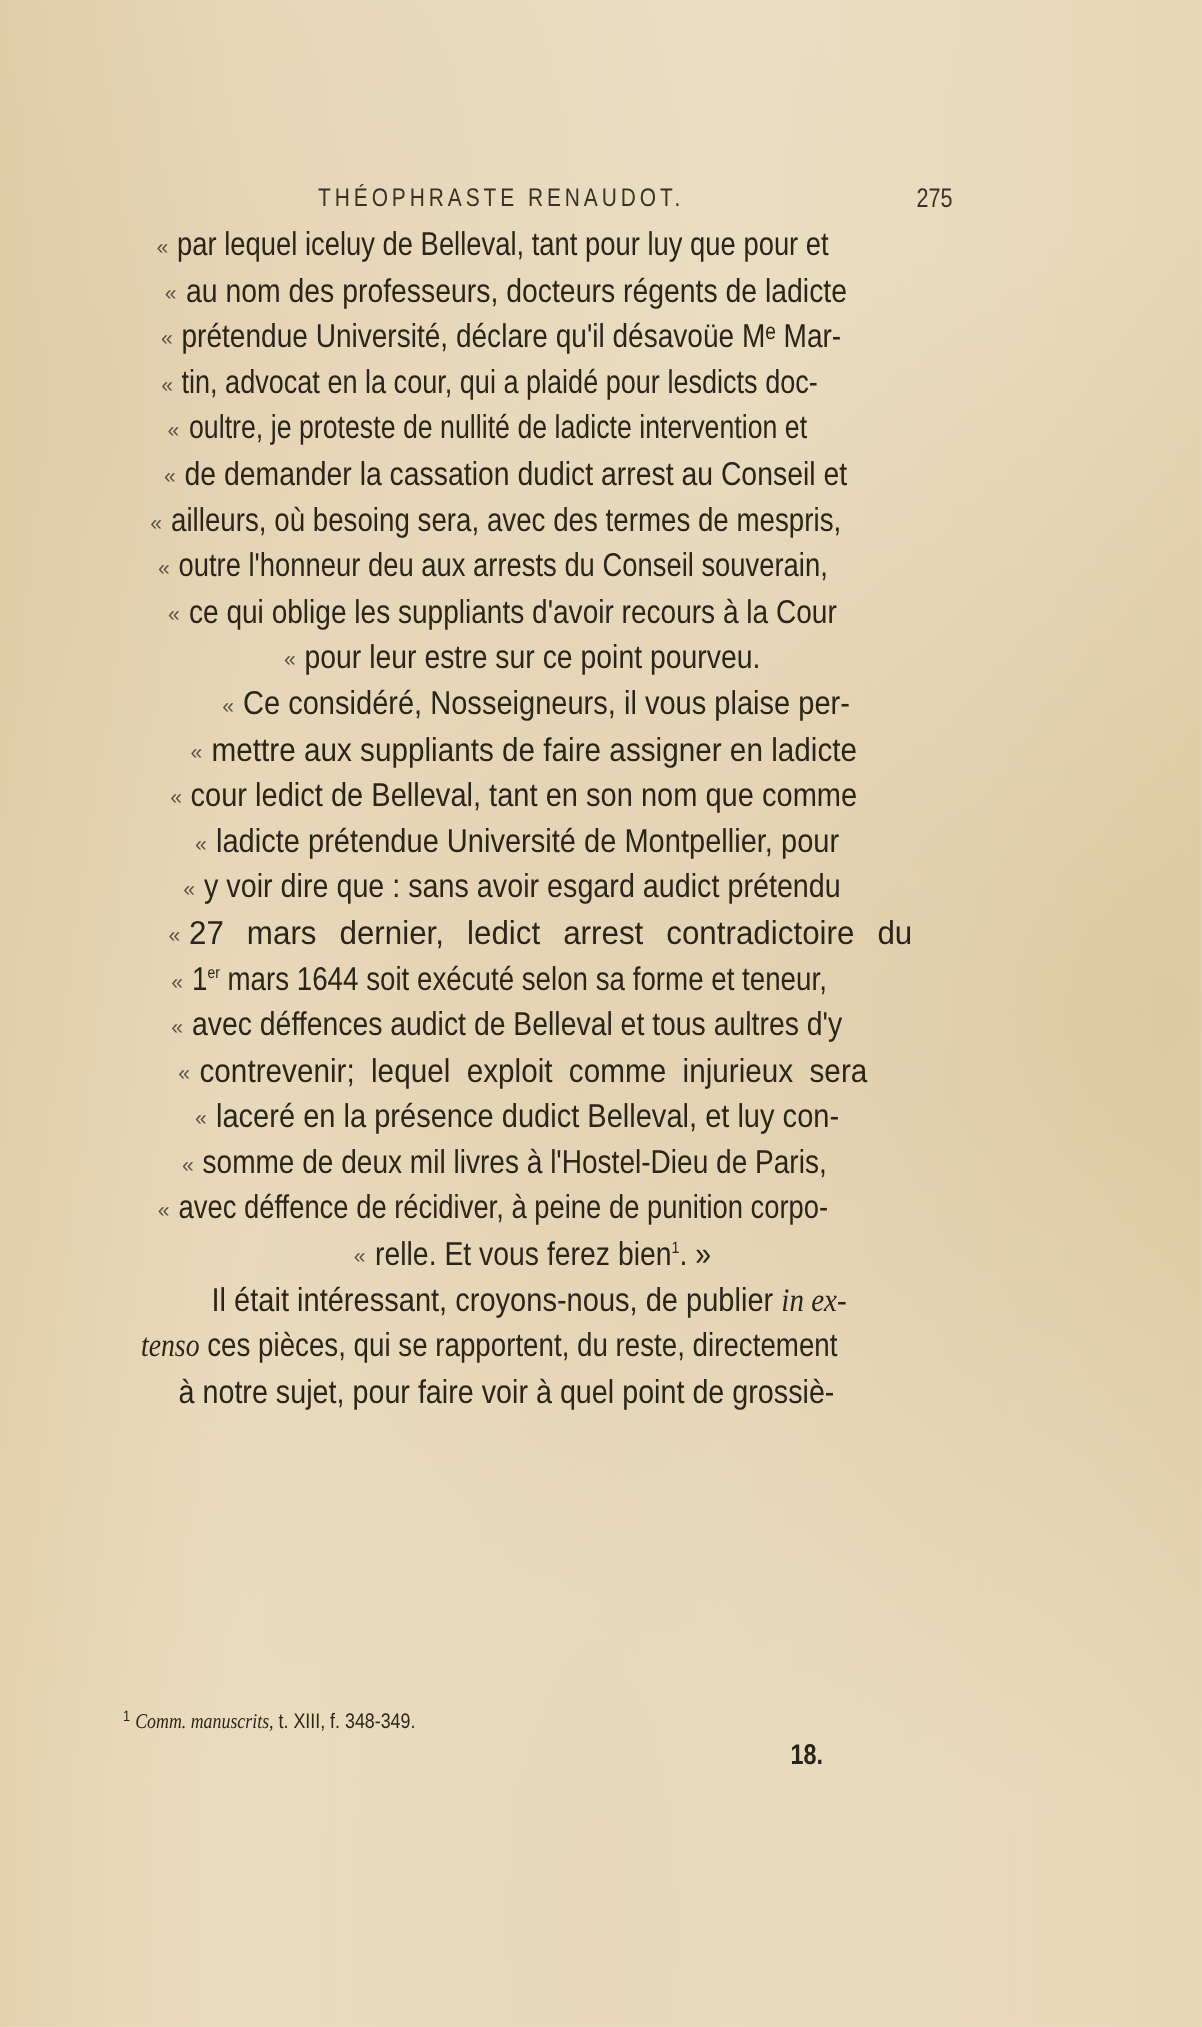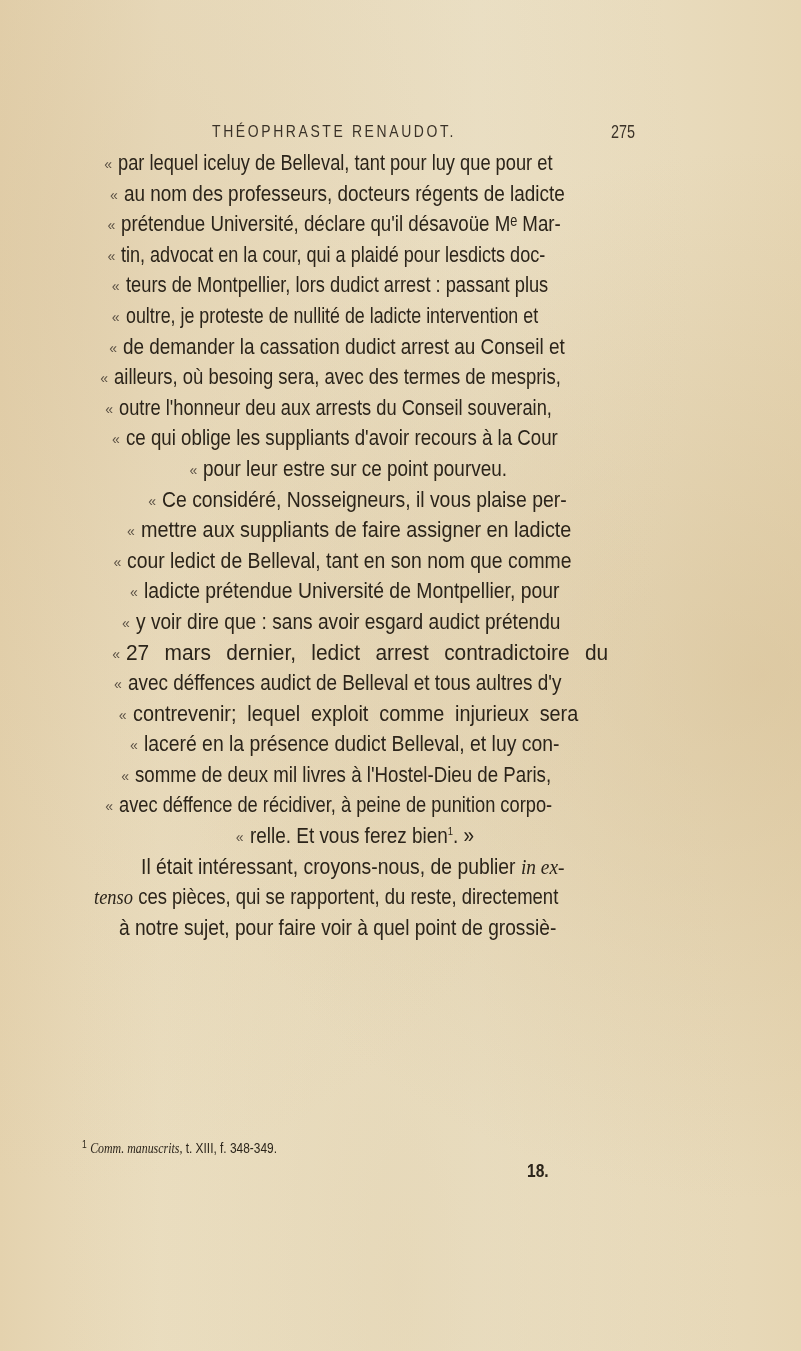--- a/index.html
+++ b/index.html
@@ -130,33 +130,33 @@
   <div class="running-head">
     <span class="running-title">THÉOPHRASTE RENAUDOT.</span>
     <span class="page-number">275</span>
   </div>
 
   <div class="body-text">
     <div class="line"><span class="q">«</span><span class="t" style="transform:scaleX(0.83)">par lequel iceluy de Belleval, tant pour luy que pour et</span></div>
     <div class="line"><span class="q">«</span><span class="t" style="transform:scaleX(0.86)">au nom des professeurs, docteurs régents de ladicte</span></div>
     <div class="line"><span class="q">«</span><span class="t" style="transform:scaleX(0.85)">prétendue Université, déclare qu'il désavoüe Mᵉ Mar-</span></div>
     <div class="line"><span class="q">«</span><span class="t" style="transform:scaleX(0.82)">tin, advocat en la cour, qui a plaidé pour lesdicts doc-</span></div>
-    <div class="line"><span class="q">«</span><span class="t" style="transform:scaleX(0.83)">teurs de Montpellier, lors dudict arrest : passant plus</span></div>
     <div class="line"><span class="q">«</span><span class="t" style="transform:scaleX(0.81)">oultre, je proteste de nullité de ladicte intervention et</span></div>
     <div class="line"><span class="q">«</span><span class="t" style="transform:scaleX(0.86)">de demander la cassation dudict arrest au Conseil et</span></div>
     <div class="line"><span class="q">«</span><span class="t" style="transform:scaleX(0.84)">ailleurs, où besoing sera, avec des termes de mespris,</span></div>
     <div class="line"><span class="q">«</span><span class="t" style="transform:scaleX(0.83)">outre l'honneur deu aux arrests du Conseil souverain,</span></div>
     <div class="line"><span class="q">«</span><span class="t" style="transform:scaleX(0.85)">ce qui oblige les suppliants d'avoir recours à la Cour</span></div>
     <div class="line"><span class="q">«</span><span class="t" style="transform:scaleX(0.86)">pour leur estre sur ce point pourveu.</span></div>
     <div class="line para-indent"><span class="q">«</span><span class="t" style="transform:scaleX(0.88)">Ce considéré, Nosseigneurs, il vous plaise per-</span></div>
     <div class="line"><span class="q">«</span><span class="t" style="transform:scaleX(0.9)">mettre aux suppliants de faire assigner en ladicte</span></div>
     <div class="line"><span class="q">«</span><span class="t" style="transform:scaleX(0.88)">cour ledict de Belleval, tant en son nom que comme</span></div>
     <div class="line"><span class="q">«</span><span class="t" style="transform:scaleX(0.88)">ladicte prétendue Université de Montpellier, pour</span></div>
     <div class="line"><span class="q">«</span><span class="t" style="transform:scaleX(0.87)">y voir dire que : sans avoir esgard audict prétendu</span></div>
     <div class="line"><span class="q">«</span><span class="t" style="transform:scaleX(0.95);word-spacing:10px">27 mars dernier, ledict arrest contradictoire du</span></div>
+    <div class="line"><span class="q">«</span><span class="t" style="transform:scaleX(0.84)"><span>1</span><sup>er</sup><span> mars 1644 soit exécuté selon sa forme et teneur,</span></span></div>
     <div class="line"><span class="q">«</span><span class="t" style="transform:scaleX(0.86)">avec déffences audict de Belleval et tous aultres d'y</span></div>
     <div class="line"><span class="q">«</span><span class="t" style="transform:scaleX(0.9);word-spacing:6px">contrevenir; lequel exploit comme injurieux sera</span></div>
     <div class="line"><span class="q">«</span><span class="t" style="transform:scaleX(0.88)">laceré en la présence dudict Belleval, et luy con-</span></div>
     <div class="line"><span class="q">«</span><span class="t" style="transform:scaleX(0.85)">somme de deux mil livres à l'Hostel-Dieu de Paris,</span></div>
     <div class="line"><span class="q">«</span><span class="t" style="transform:scaleX(0.83)">avec déffence de récidiver, à peine de punition corpo-</span></div>
     <div class="line"><span class="q">«</span><span class="t" style="transform:scaleX(0.86)"><span>relle. Et vous ferez bien</span><sup>1</sup><span>. »</span></span></div>
 
     <div class="line para-indent"><span class="t" style="transform:scaleX(0.88);padding-left:0"><span>Il était intéressant, croyons-nous, de publier </span><i>in ex-</i></span></div>
     <div class="line"><span class="t" style="transform:scaleX(0.84)"><i>tenso</i><span> ces pièces, qui se rapportent, du reste, directement</span></span></div>
     <div class="line"><span class="t" style="transform:scaleX(0.87)">à notre sujet, pour faire voir à quel point de grossiè-</span></div>

